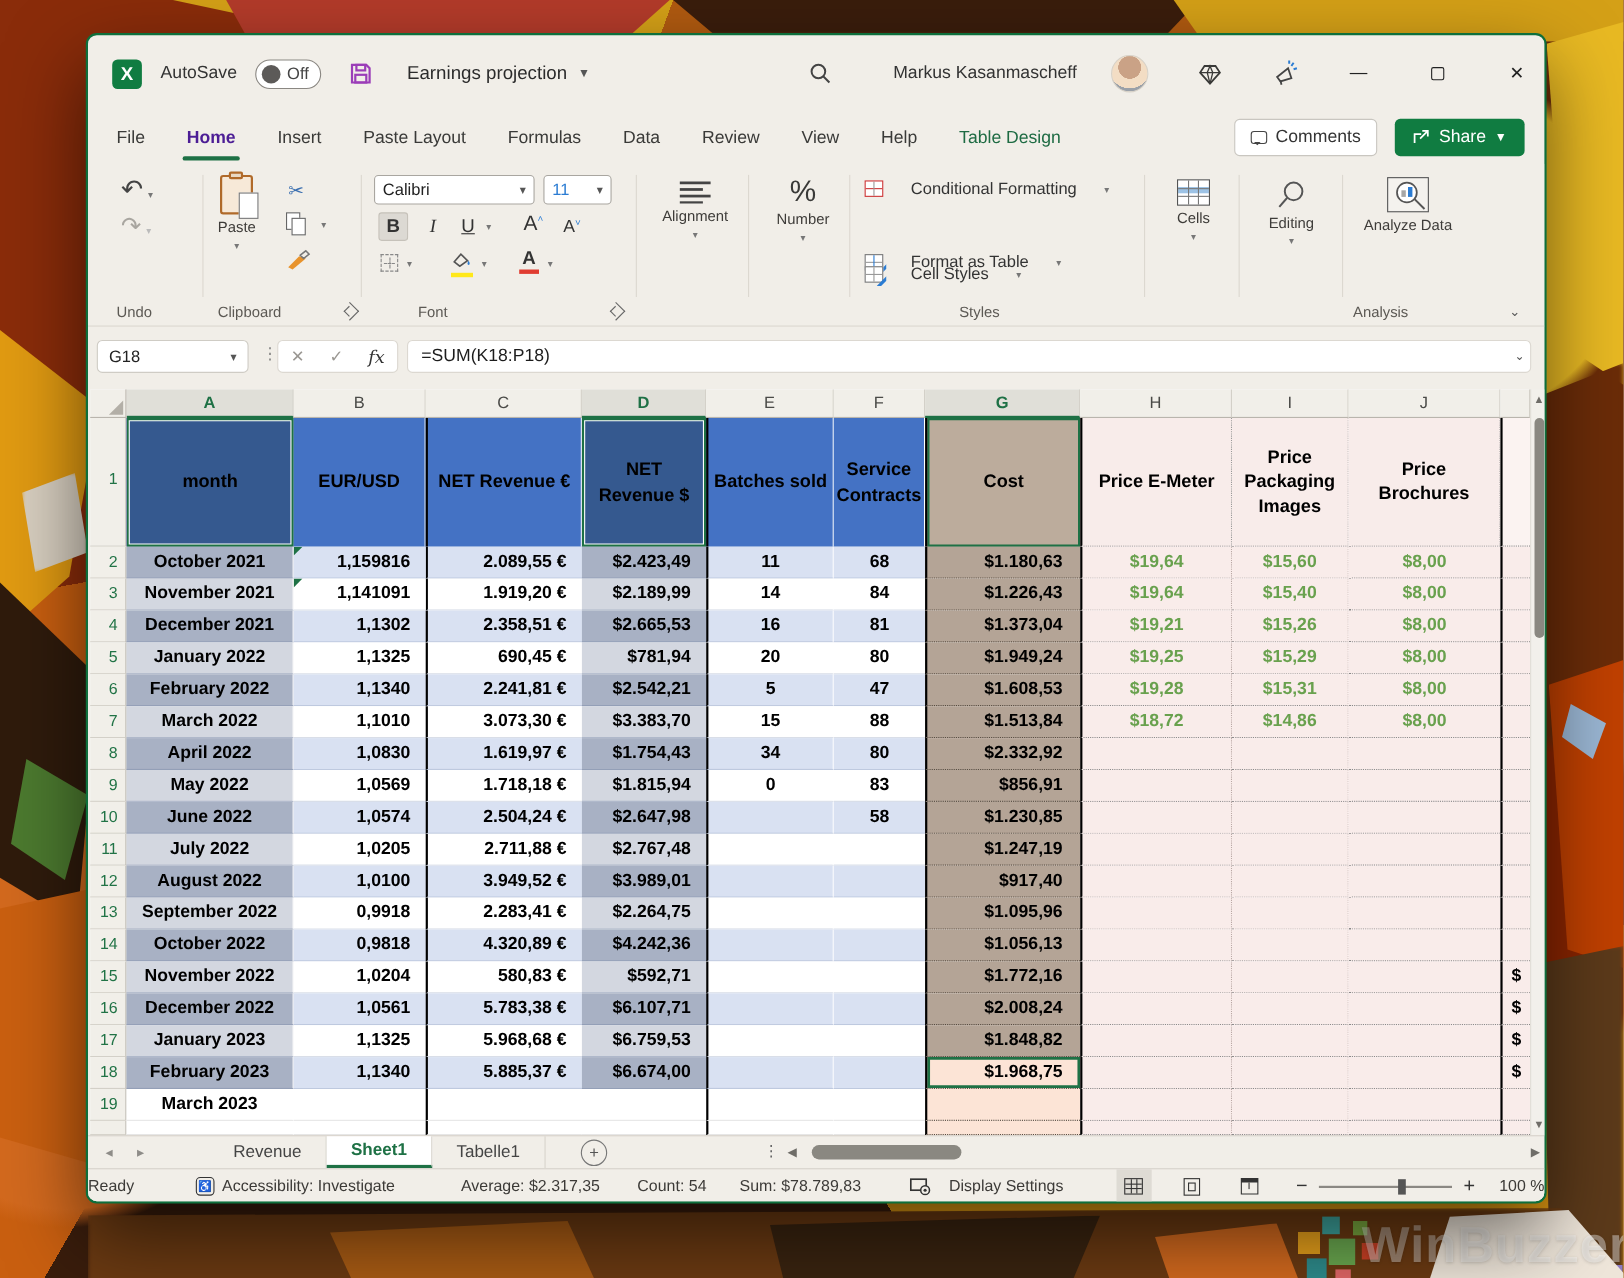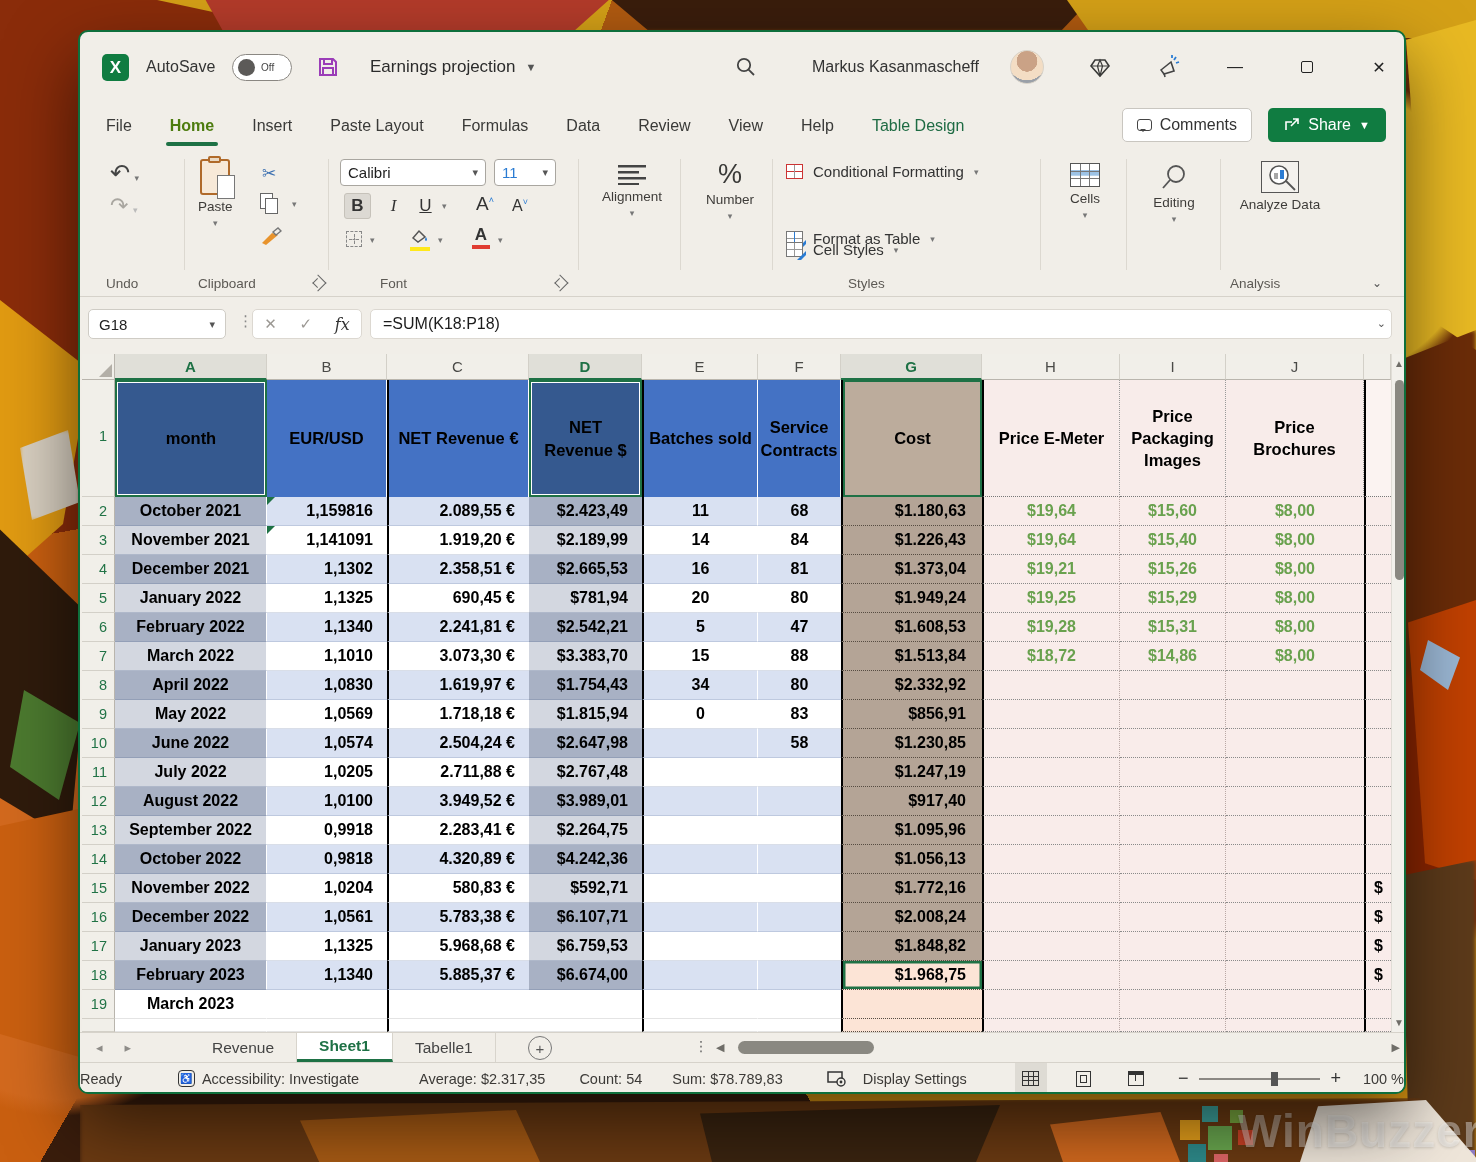--- a/index.html
+++ b/index.html
@@ -28,41 +28,41 @@
     box-shadow:0 30px 70px rgba(0,0,0,.55); }
 
   
   .titlebar { position:absolute; left:0; top:0; width:100%; height:70px; display:flex; align-items:center; }
   .xl-icon { position:absolute; left:22px; top:22px; width:27px; height:27px; background:#107C41; border-radius:5px;
     color:#fff; font-weight:700; font-size:17px; display:flex; align-items:center; justify-content:center; }
   .autosave-lbl { position:absolute; left:66px; top:26px; font-size:16px; color:#333; }
   .toggle { position:absolute; left:152px; top:22px; width:60px; height:27px; border:1px solid #8a8782; border-radius:14px;
     background:#fff; display:flex; align-items:center; }
   .toggle .knob { width:17px; height:17px; border-radius:50%; background:#5c5a58; margin-left:5px; }
-  .toggle .state { font-size:10px; color:#444; margin-left:6px; }
+  .toggle .state { font-size:15px; color:#444; margin-left:6px; }
   .save-ic { position:absolute; left:236px; top:23px; }
   .doc-title { position:absolute; left:290px; top:25px; font-size:17px; color:#2b2b2b; display:flex; gap:10px; align-items:center; }
   .chev { font-size:11px; color:#555; }
   .search-ic { position:absolute; left:655px; top:24px; }
   .user-name { position:absolute; left:732px; top:26px; font-size:16px; color:#333; }
   .avatar { position:absolute; left:930px; top:18px; width:34px; height:34px; border-radius:50%;
     background:radial-gradient(circle at 50% 32%, #caa286 0 38%, #f3ddc4 39% 70%, #9aa0a8 71%);
     border:1px solid #d8d2c8; }
   .gem-ic { position:absolute; left:1008px; top:24px; }
   .mega-ic { position:absolute; left:1076px; top:22px; }
   .win-btn { position:absolute; top:18px; width:34px; height:34px; display:flex; align-items:center; justify-content:center;
     color:#222; font-size:16px; }
   .minimize { left:1138px; } .maximize { left:1210px; } .close { left:1282px; }
   .max-box { width:12px; height:12px; border:1.6px solid #222; border-radius:2px; }
 
   
   .menubar { position:absolute; left:0; top:70px; width:100%; height:47px; }
   .menu-tabs { position:absolute; left:24px; top:0; display:flex; gap:34px; height:100%; align-items:center; }
   .mtab { font-size:16px; color:#3a3a38; padding:4px 2px; position:relative; white-space:nowrap; }
-  .mtab.active { font-weight:700; color:#4d7c0f; }
+  .mtab.active { font-weight:700; color:#4c1d95; }
   .mtab.active::after { content:""; position:absolute; left:-2px; right:-2px; bottom:-7px; height:3.5px; background:#1E7145; border-radius:2px; }
   .mtab.accent { color:#1E6B43; }
   .comments-btn { position:absolute; right:152px; top:6px; height:34px; padding:0 14px; background:#fff; border:1px solid #c9c6c0;
     border-radius:5px; display:flex; align-items:center; gap:8px; font-size:16px; color:#333; }
   .share-btn { position:absolute; right:18px; top:6px; height:34px; width:118px; background:#107C41; color:#fff;
     border-radius:5px; display:flex; align-items:center; justify-content:center; gap:8px; font-size:16px; }
   .bubble { width:15px; height:12px; border:1.6px solid #444; border-radius:3px; position:relative; }
   .bubble::after { content:""; position:absolute; left:2px; bottom:-5px; border:3px solid transparent; border-top-color:#444; }
 
   
@@ -72,21 +72,21 @@
   .launcher { position:absolute; bottom:7px; width:12px; height:12px; border-left:1.4px solid #666; border-bottom:1.4px solid #666; transform:rotate(225deg); }
   .launcher::after { content:""; position:absolute; left:2px; top:2px; width:6px; height:6px; border-right:1.4px solid #666; border-top:1.4px solid #666; }
   .big-btn { display:flex; flex-direction:column; align-items:center; gap:4px; font-size:13.5px; color:#3e3c39; }
   .undo-ic { font-size:24px; color:#444; line-height:1; }
   .redo-ic { font-size:22px; color:#a9a6a0; line-height:1; }
   .small-chev { font-size:9px; color:#777; }
   .combo { background:#fff; border:1px solid #a9a6a0; border-radius:4px; height:27px; display:flex; align-items:center;
     justify-content:space-between; padding:0 7px; font-size:15px; color:#222; }
   .fmt-btn { width:27px; height:26px; display:flex; align-items:center; justify-content:center; font-size:17px; color:#333; border-radius:3px; }
   .fmt-btn.on { background:#dcd9d3; border:1px solid #c6c2ba; font-weight:700; }
-  .stack-btn { display:flex; align-items:center; gap:10px; font-size:15px; color:#333; white-space:nowrap; }
+  .stack-btn { display:flex; align-items:center; gap:25px; font-size:15px; color:#333; white-space:nowrap; }
   .mini-grid { width:17px; height:15px; border:1.4px solid #777; position:relative; background:#fff; flex:0 0 auto; }
   .mini-grid::before { content:""; position:absolute; left:0; right:0; top:46%; border-top:1px solid #999; }
   .mini-grid::after { content:""; position:absolute; top:0; bottom:0; left:46%; border-left:1px solid #999; }
   .mg-red::before { border-color:#c33; } .mg-red { border-color:#c33; }
   .mg-blue::after { border-color:#2b7cd3; }
   .brushlet { position:absolute; right:-4px; bottom:-4px; width:9px; height:9px; background:#2b7cd3; clip-path:polygon(0 100%, 100% 0, 100% 45%, 45% 100%); }
 
   
   .fbar { position:absolute; left:0; top:265px; width:100%; height:57px; background:#F1EEE8; display:flex; align-items:center; }
   .namebox { position:absolute; left:8px; top:12px; width:138px; height:30px; background:#fff; border:1px solid #cfccc5; border-radius:5px;
@@ -375,21 +375,21 @@
       <span>Format as Table</span>
         <span class="small-chev">▾</span>
     </div>
     <div class="stack-btn" style="position:absolute; left:706px; top:92px;">
       <div class="mini-grid">
           <div class="brushlet"></div>
         </div>
       <span>Cell Styles</span>
         <span class="small-chev">▾</span>
     </div>
-    <div class="rlabel" style="left:768px; width:110px;margin-top:16px;">Styles</div>
+    <div class="rlabel" style="left:792px; width:110px;margin-top:16px;">Styles</div>
     <div class="rsep" style="left:960px;"></div>
 
     <div class="big-btn" style="position:absolute; left:972px; top:14px; width:66px;">
       <div style="width:30px; height:24px; border:1.6px solid #555; background:linear-gradient(#9DC3E6,#9DC3E6) 0 37%/100% 26% no-repeat,#fff; position:relative;">
         <div style="position:absolute; inset:0; background:linear-gradient(#777,#777) 0 33%/100% 1px no-repeat, linear-gradient(#777,#777) 0 66%/100% 1px no-repeat, linear-gradient(90deg,#777,#777) 33% 0/1px 100% no-repeat, linear-gradient(90deg,#777,#777) 66% 0/1px 100% no-repeat;"></div>
       </div>
       <span>Cells</span>
       <span class="small-chev">▾</span>
     </div>
     <div class="rsep" style="left:1046px;"></div>

